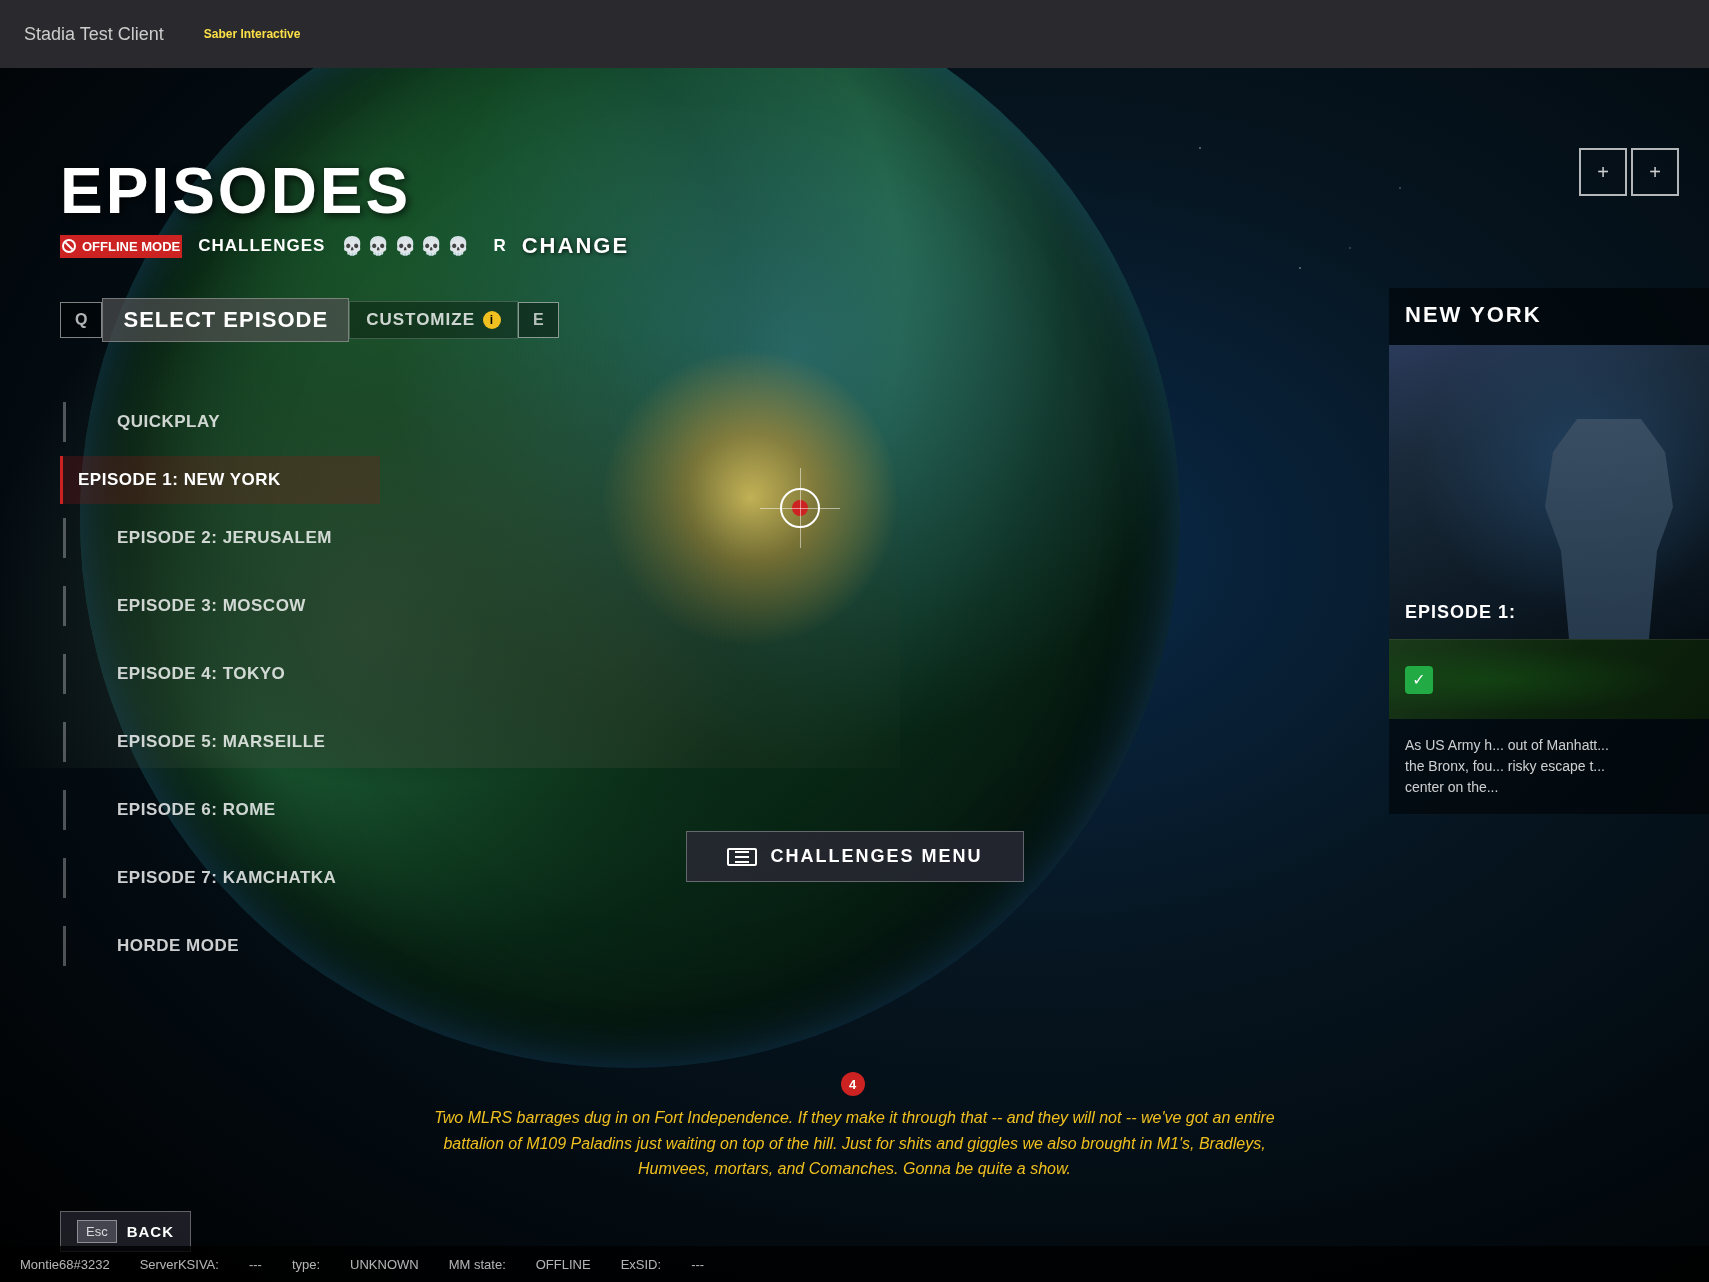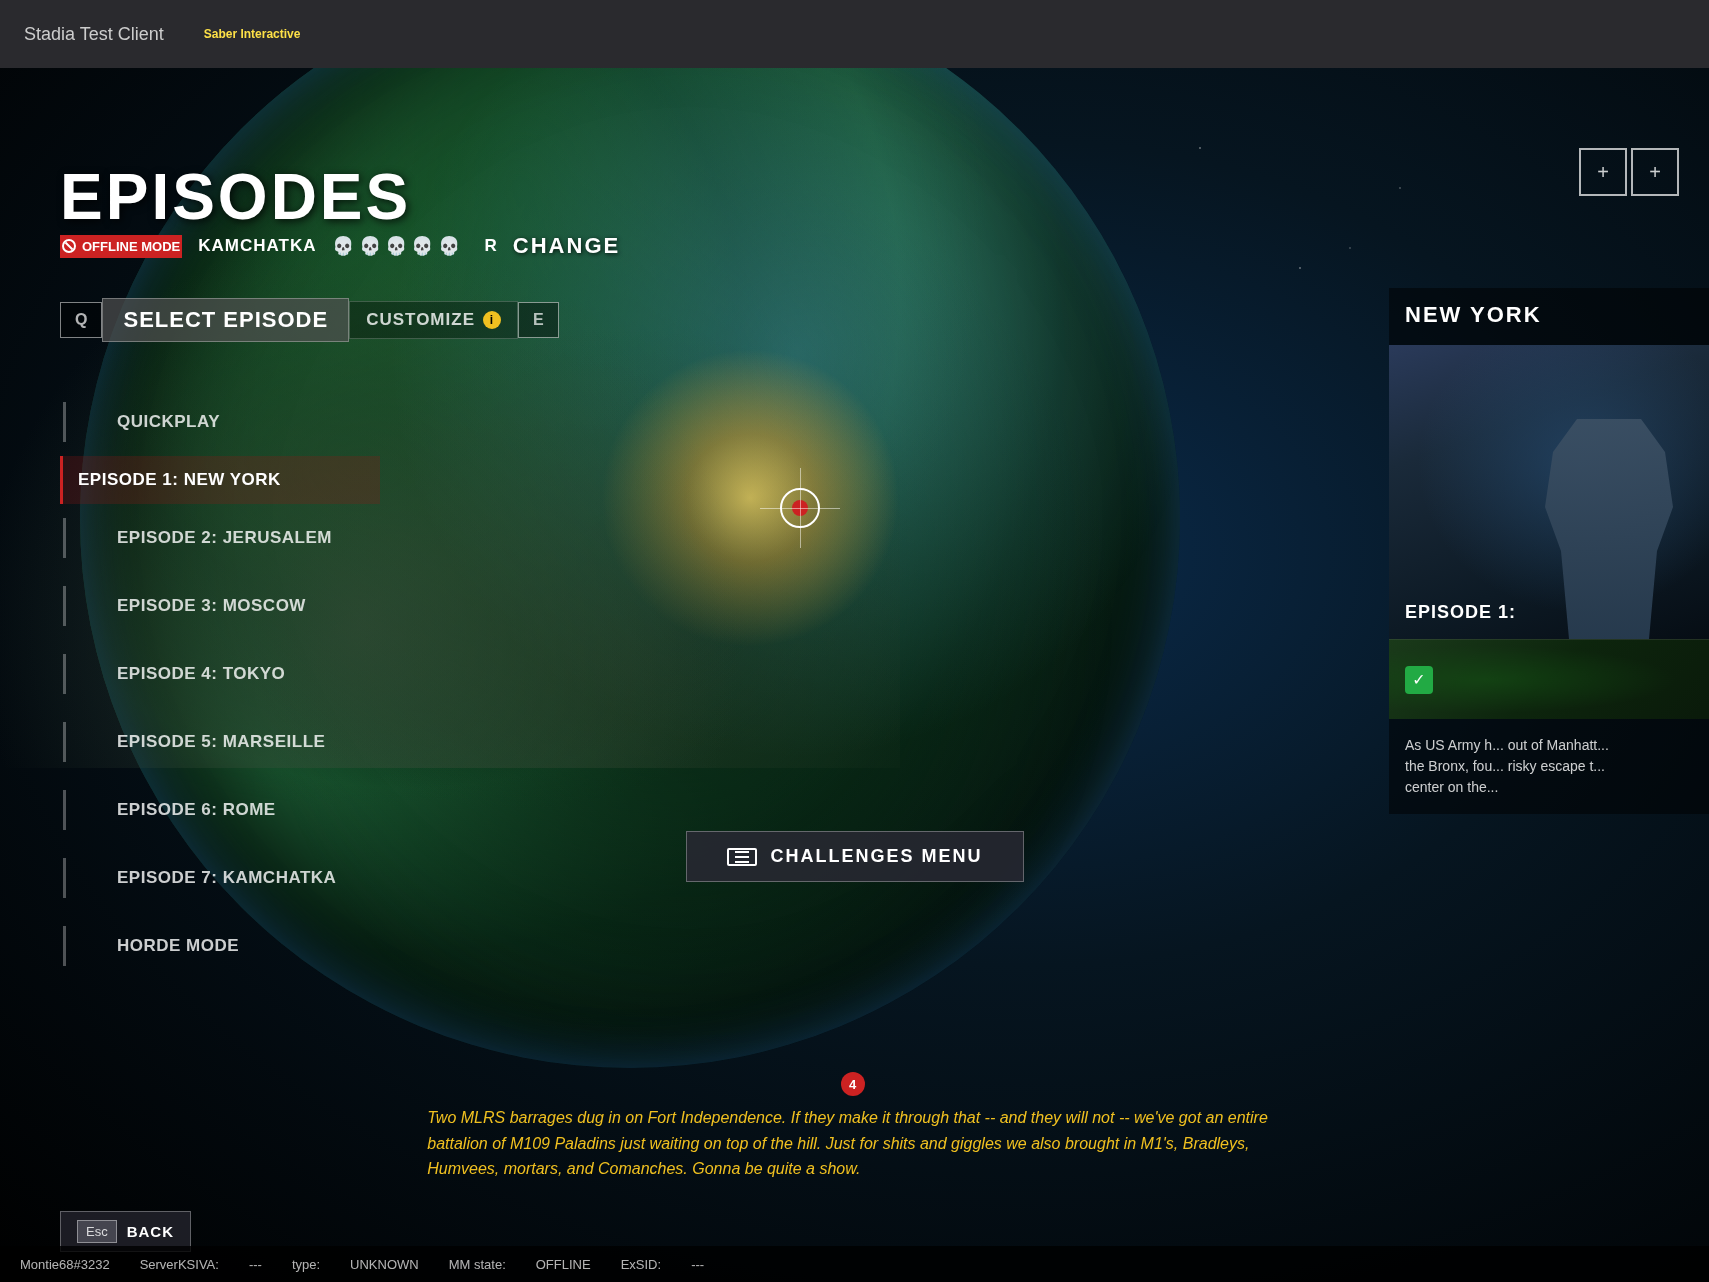--- a/index.html
+++ b/index.html
@@ -197,21 +197,21 @@
       justify-content: center;
     }
     .bracket-box span {
       color: rgba(255,255,255,0.8);
       font-size: 20px;
     }
 
     
     #episodes-title {
       position: absolute;
-      top: 92px;
+      top: 86px;
       left: 60px;
     }
     #episodes-title h1 {
       color: white;
       font-size: 64px;
       font-weight: 900;
       letter-spacing: 3px;
       text-transform: uppercase;
       text-shadow: 2px 2px 8px rgba(0,0,0,0.8);
     }
@@ -449,20 +449,21 @@
       left: 50%;
       transform: translateX(-50%);
     }
 
     
     #bottom-flavor-text {
       position: absolute;
       bottom: 100px;
       left: 50%;
       transform: translateX(-50%);
+      text-align: center;
       color: #f0c020;
       font-size: 16px;
       line-height: 1.6;
       max-width: 900px;
       font-style: italic;
     }
 
     
     #back-btn {
       position: absolute;
@@ -623,21 +624,21 @@
 
   <div id="episodes-title">
     <h1>EPISODES</h1>
   </div>
 
   <div id="difficulty-bar">
     <div id="offline-badge">
       <div id="offline-icon"></div>
       <span>OFFLINE MODE</span>
     </div>
-    <span id="difficulty-label">KAMCHATKA</span>
+    <span id="difficulty-label">CHALLENGES</span>
     <div id="skull-icons">
       <span class="skull skull-red">💀</span>
       <span class="skull skull-gray">💀</span>
       <span class="skull skull-gray">💀</span>
       <span class="skull skull-gray">💀</span>
       <span class="skull skull-gray">💀</span>
     </div>
     <span id="difficulty-r">R</span>
     <button id="change-btn">CHANGE</button>
   </div>

